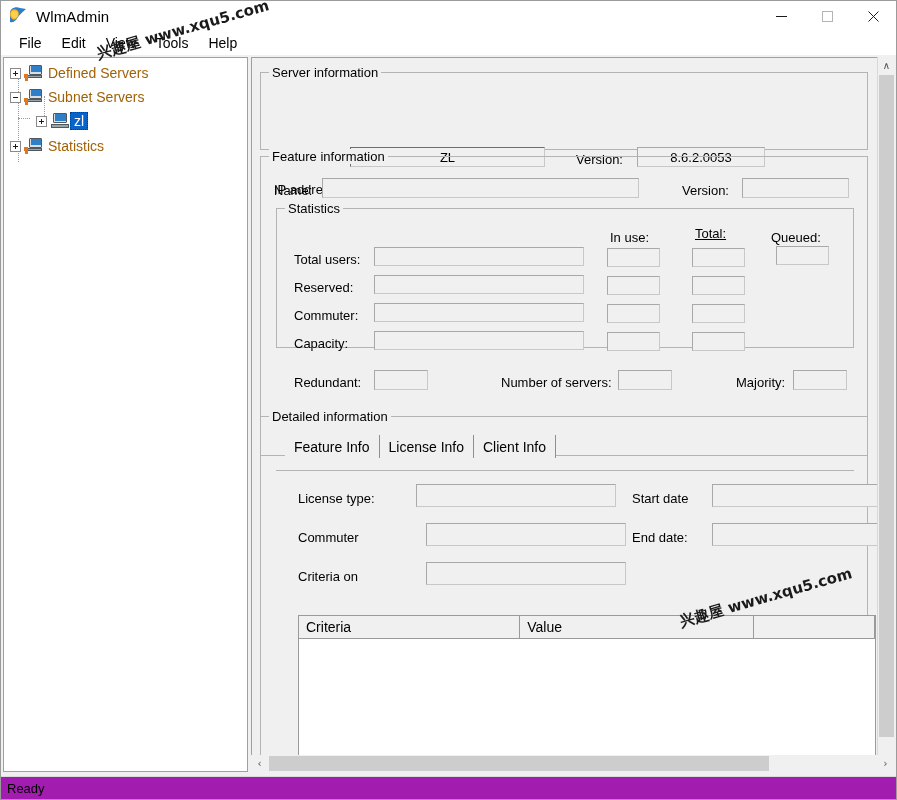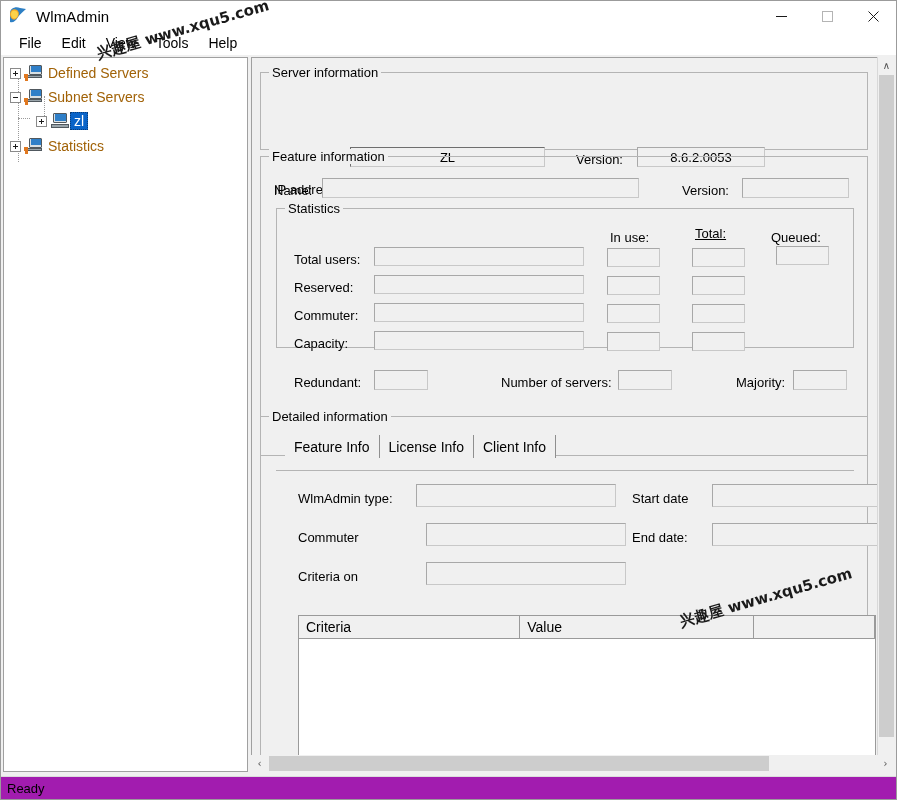--- a/index.html
+++ b/index.html
@@ -370,21 +370,21 @@
           <div class="gtitle">Detailed information</div>
         </div>
 
         <div class="tabstrip" style="left:33px; top:377px;">
           <div class="tab active">Feature Info</div>
           <div class="tab">License Info</div>
           <div class="tab">Client Info</div>
         </div>
         <div class="tabline" style="left:24px; top:412px; width:578px;"></div>
 
-        <div class="lab" style="left:46px; top:433px;">WlmAdmin type:</div>
+        <div class="lab" style="left:46px; top:433px;">License type:</div>
         <div class="fld" style="left:164px; top:426px; width:200px; height:23px;"></div>
         <div class="lab" style="left:380px; top:433px;text-align:center;">Start date</div>
         <div class="fld" style="left:460px; top:426px; width:200px; height:23px;"></div>
 
         <div class="lab" style="left:46px; top:472px;">Commuter</div>
         <div class="fld" style="left:174px; top:465px; width:200px; height:23px;"></div>
         <div class="lab" style="left:380px; top:472px;">End date:</div>
         <div class="fld" style="left:460px; top:465px; width:200px; height:23px;"></div>
 
         <div class="lab" style="left:46px; top:511px;">Criteria on</div>

